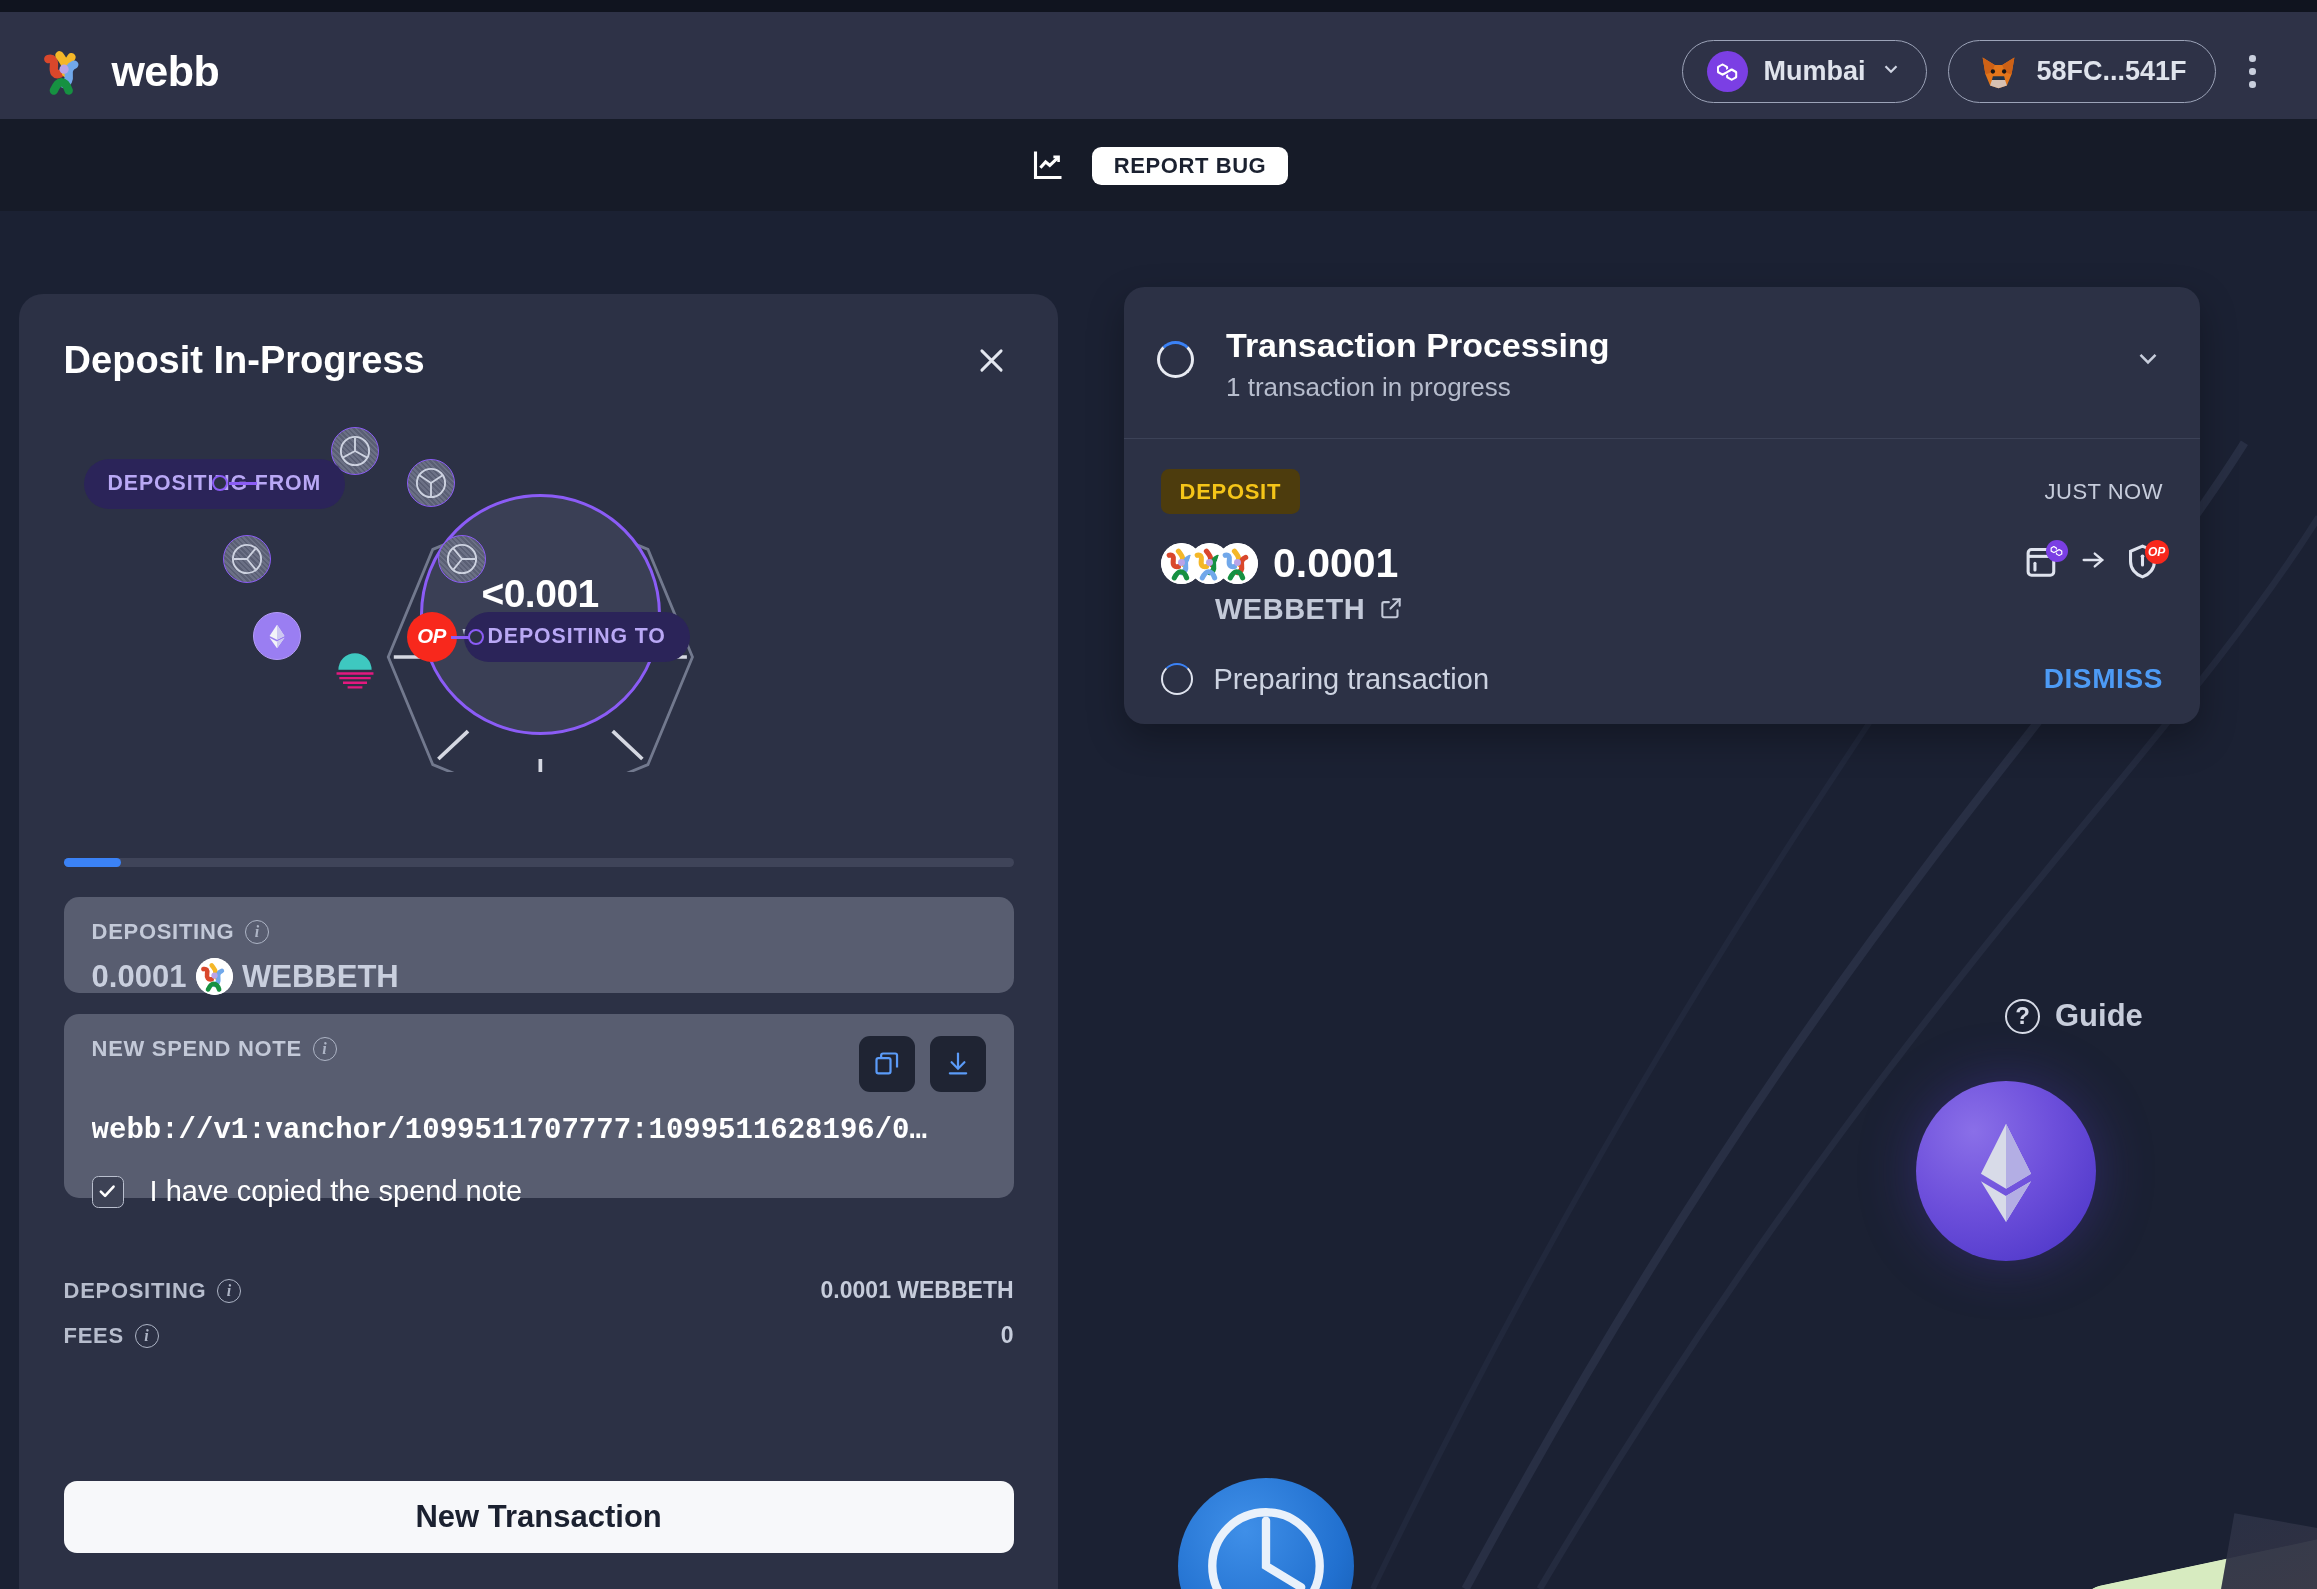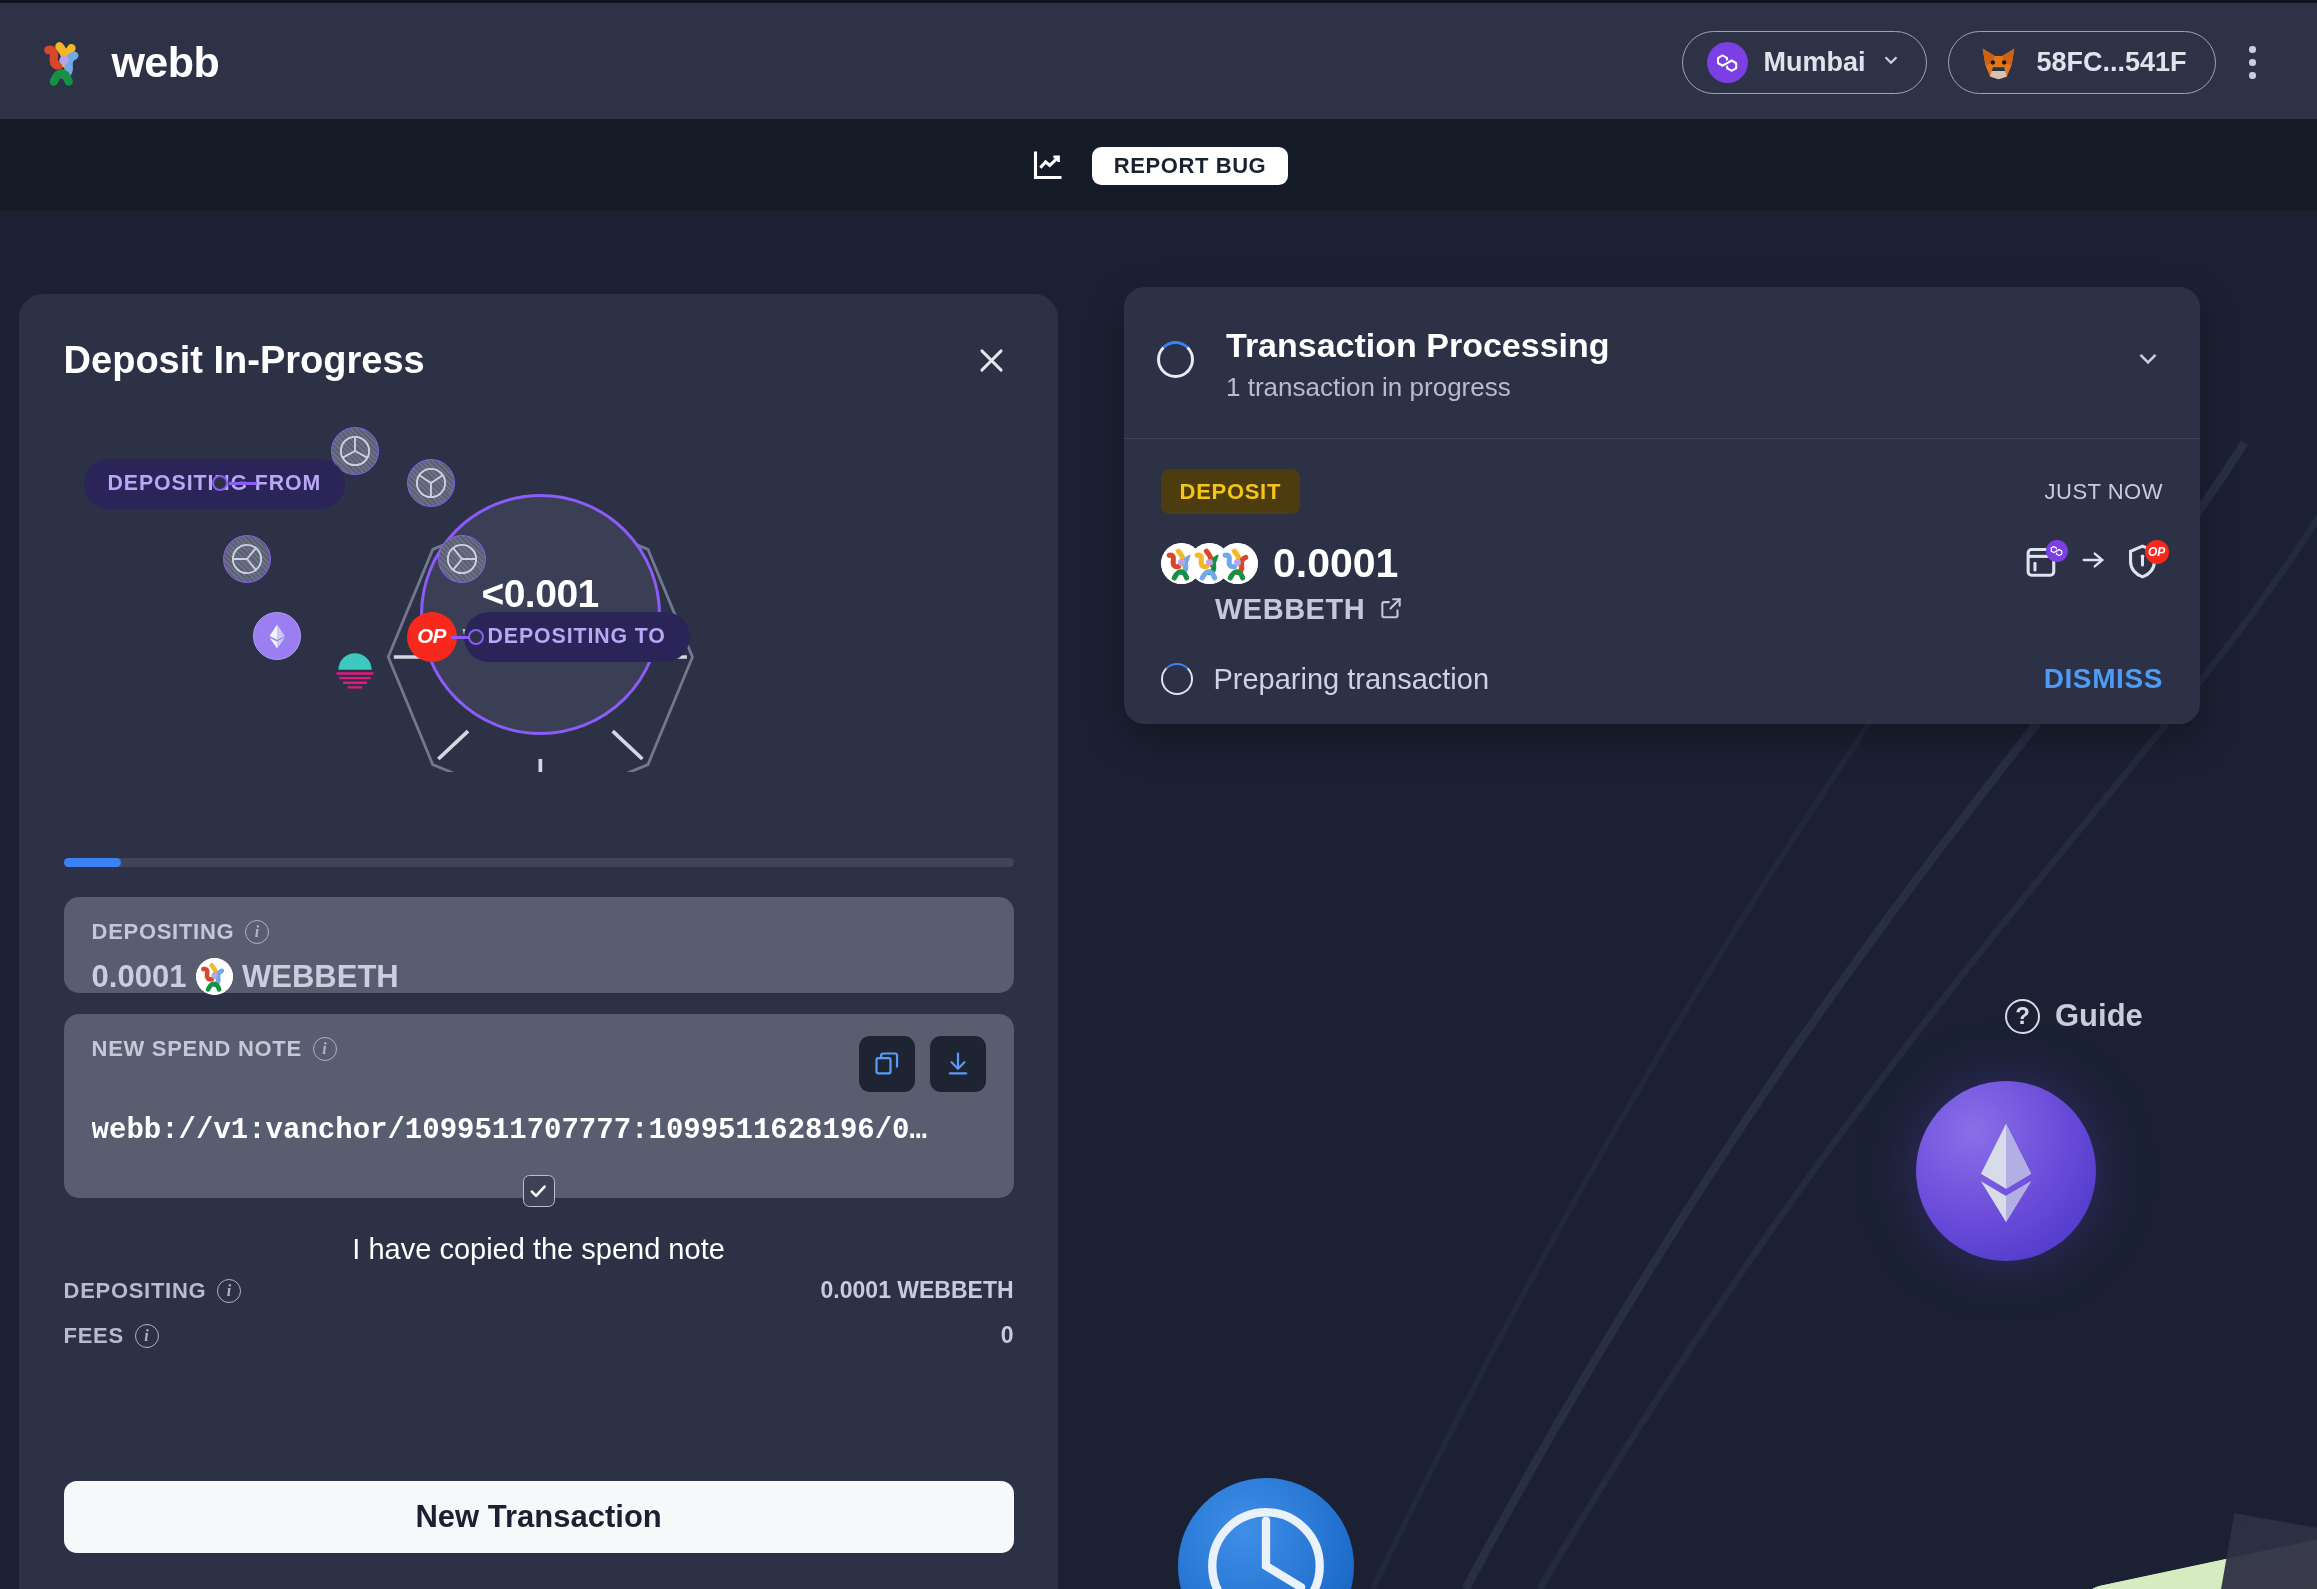--- a/index.html
+++ b/index.html
@@ -5,21 +5,21 @@
   * { box-sizing: border-box; margin: 0; padding: 0; }
   html, body {
     width: 2317px; height: 1590px;
     background: #10141f;
     font-family: "Liberation Sans", sans-serif;
     overflow: hidden;
   }
 
   
   .header {
-    position: absolute; top: 3px; left: 0;
+    position: absolute; top: 12px; left: 0;
     width: 2317px; height: 119px;
     background: #2e3247;
     display: flex; align-items: center;
     padding: 0 48px 0 39px;
   }
   .brand { display: flex; align-items: center; gap: 20.4px; }
   .brand-logo { width: 52px; height: 52px; position: relative; }
   .brand-name {
     font-size: 43px; font-weight: 700; color: #ffffff;
     letter-spacing: -0.5px;
@@ -204,21 +204,21 @@
     font-family: "Liberation Mono", monospace;
     font-size: 29px; font-weight: 700; color: #ffffff;
     white-space: nowrap; overflow: hidden;
   }
   .iconbtn {
     width: 56px; height: 56px; border-radius: 11px;
     background: #1f2433;
     display: flex; align-items: center; justify-content: center;
     color: #5b9bf8;
   }
-  .chk-row { display: flex; align-items: center; gap: 26px; flex-direction: column; }
+  .chk-row { display: flex; align-items: center; gap: 26px; }
   .chk {
     width: 32px; height: 32px; border-radius: 6.5px;
     border: 1.9px solid #b9bfce; background: #3d4255;
     display: flex; align-items: center; justify-content: center;
     color: #ffffff; font-size: 22px; font-weight: 700;
   }
   .chk-label { font-size: 29px; color: #ffffff; }
 
   
   .sum-row {

